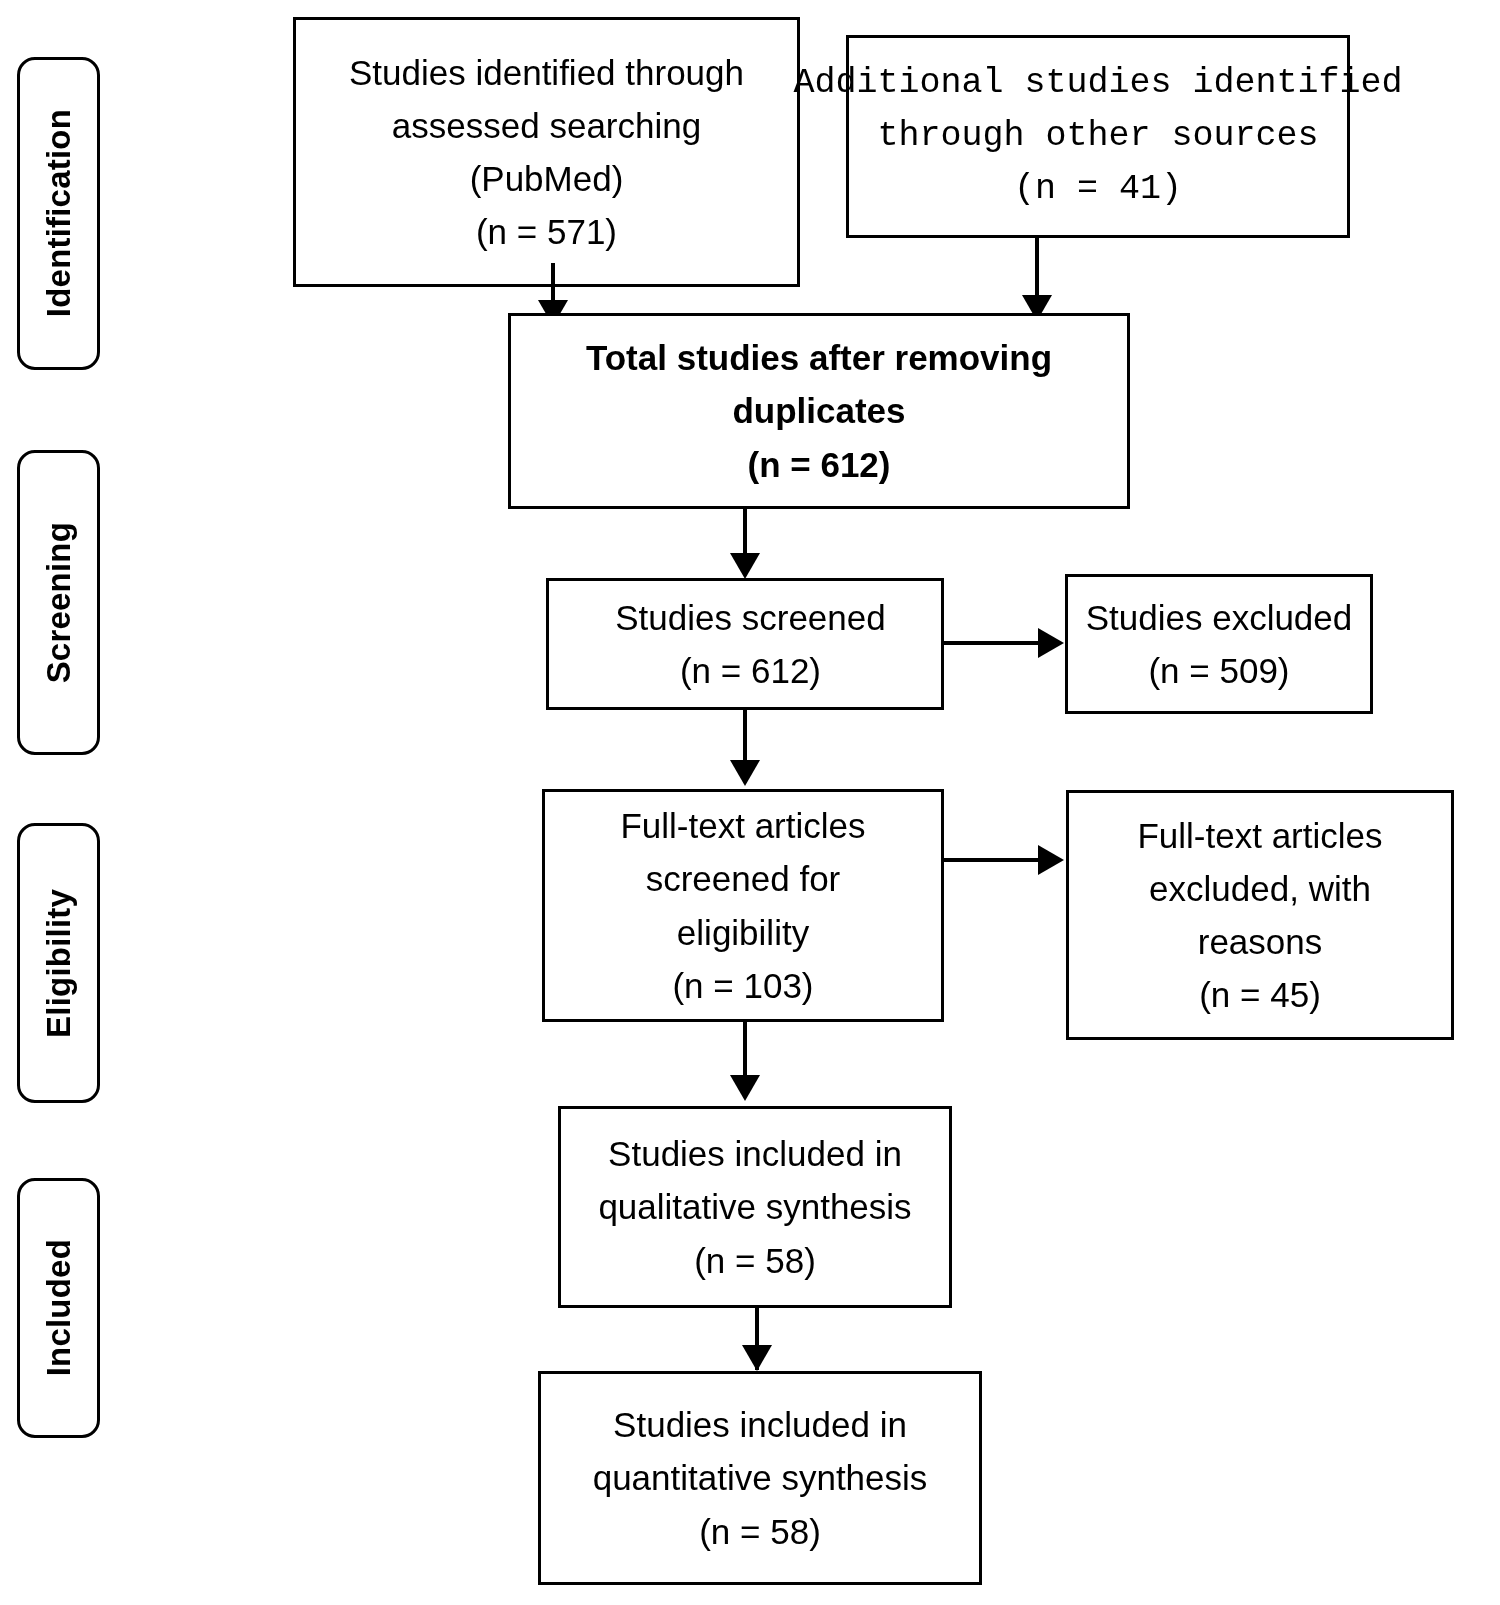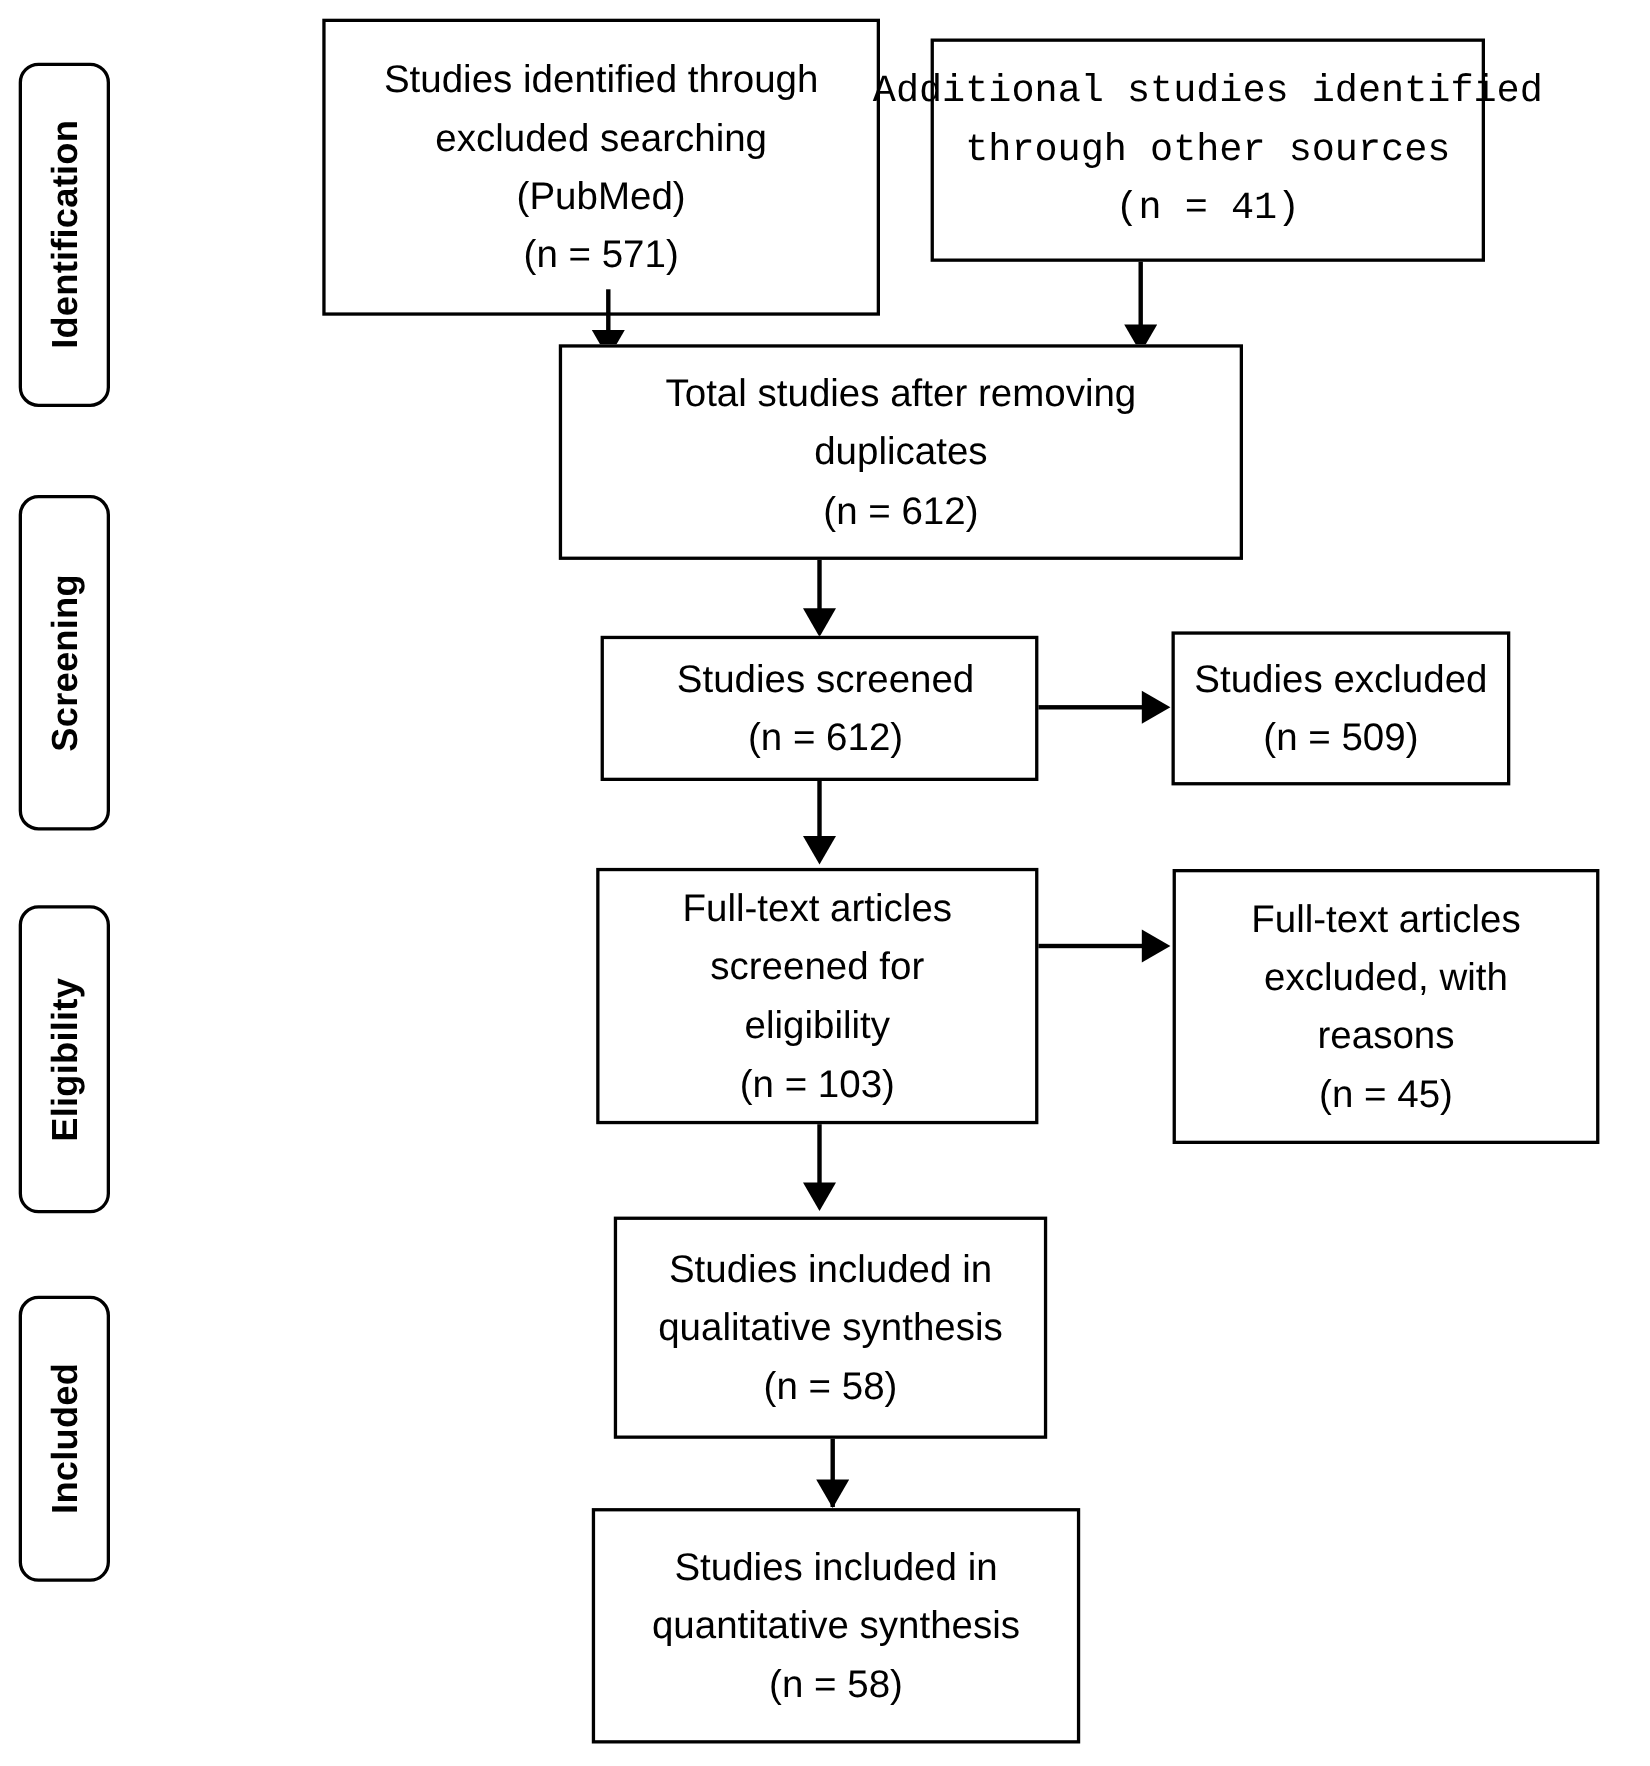--- a/index.html
+++ b/index.html
@@ -104,38 +104,38 @@
   <div class="stage-label" style="left:17px; top:823px; width:83px; height:280px;">
     <span class="stage-text">Eligibility</span>
   </div>
 
   <div class="stage-label" style="left:17px; top:1178px; width:83px; height:260px;">
     <span class="stage-text">Included</span>
   </div>
 
   <div class="flow-box" style="left:293px; top:17px; width:507px; height:270px;">
     <span class="line">Studies identified through</span>
-    <span class="line">excluded searching</span>
+    <span class="line">assessed searching</span>
     <span class="line">(PubMed)</span>
     <span class="line">(n = 571)</span>
   </div>
 
   <div class="flow-box" style="left:846px; top:35px; width:504px; height:203px;font-family:Liberation Mono, monospace;">
     <span class="line">Additional studies identified</span>
     <span class="line">through other sources</span>
     <span class="line">(n = 41)</span>
   </div>
 
   <div class="v-line" style="left:551px; top:263px; height:48px;"></div>
   <div class="arrow-down" style="left:538px; top:300px;"></div>
 
   <div class="v-line" style="left:1035px; top:238px; height:73px;"></div>
   <div class="arrow-down" style="left:1022px; top:295px;"></div>
 
-  <div class="flow-box" style="left:508px; top:313px; width:622px; height:196px;">
+  <div class="flow-box" style="left:508px; top:313px; width:622px; height:196px;font-weight:bold;">
     <span class="line">Total studies after removing</span>
     <span class="line">duplicates</span>
     <span class="line">(n = 612)</span>
   </div>
 
   <div class="v-line" style="left:743px; top:509px; height:60px;"></div>
   <div class="arrow-down" style="left:730px; top:553px;"></div>
 
   <div class="flow-box" style="left:546px; top:578px; width:398px; height:132px;padding-left:21px;">
     <span class="line">Studies screened</span>

